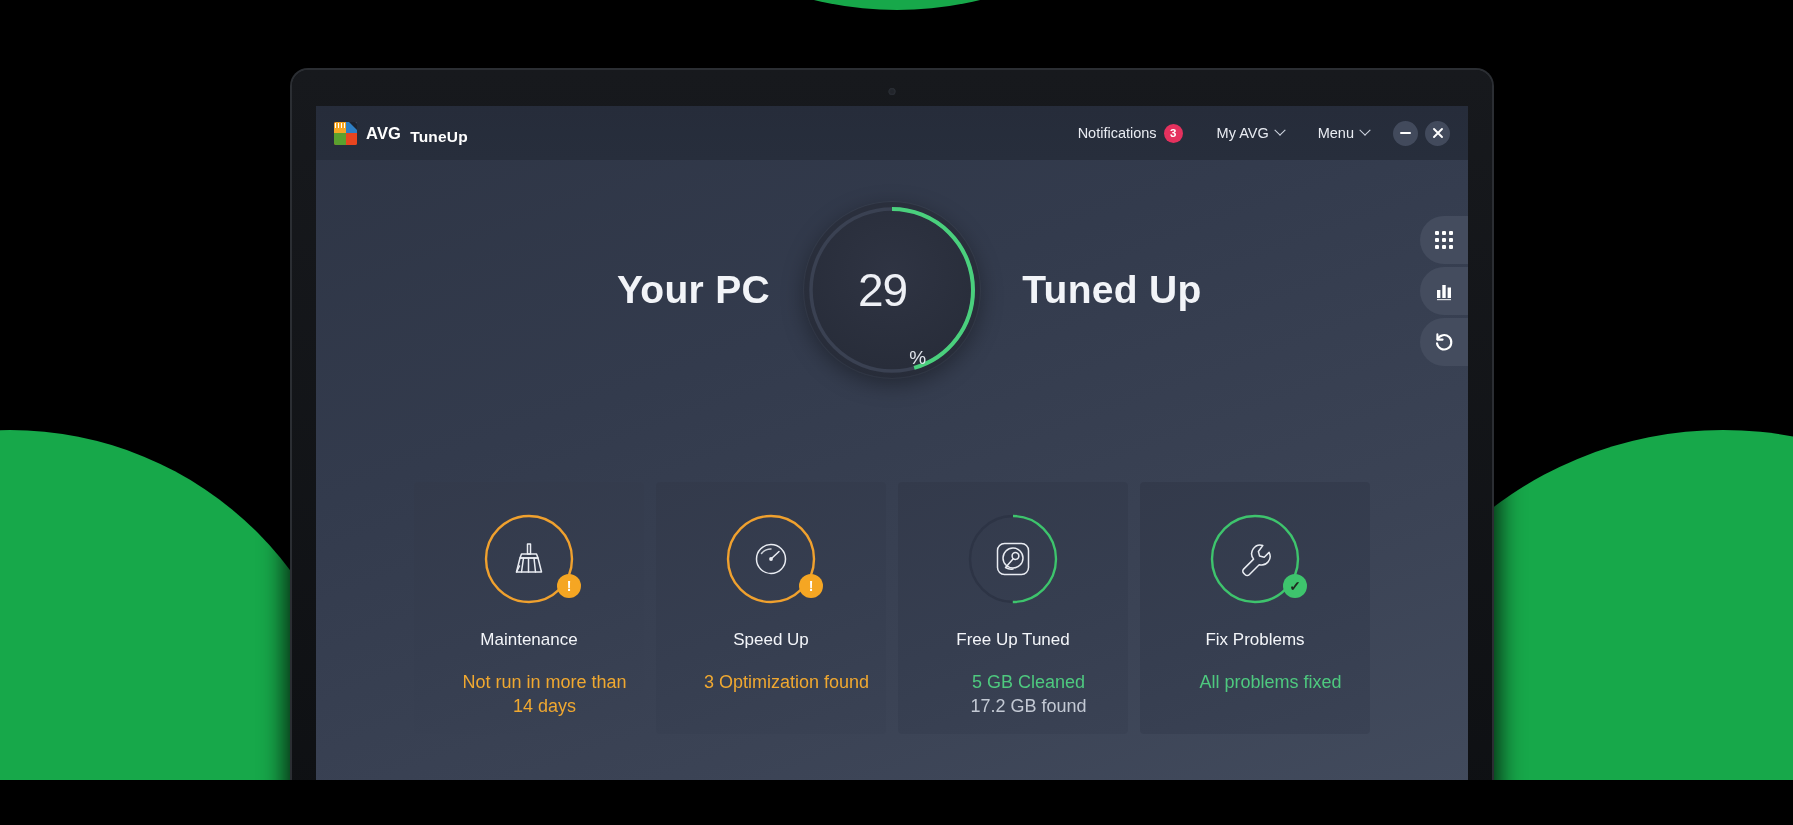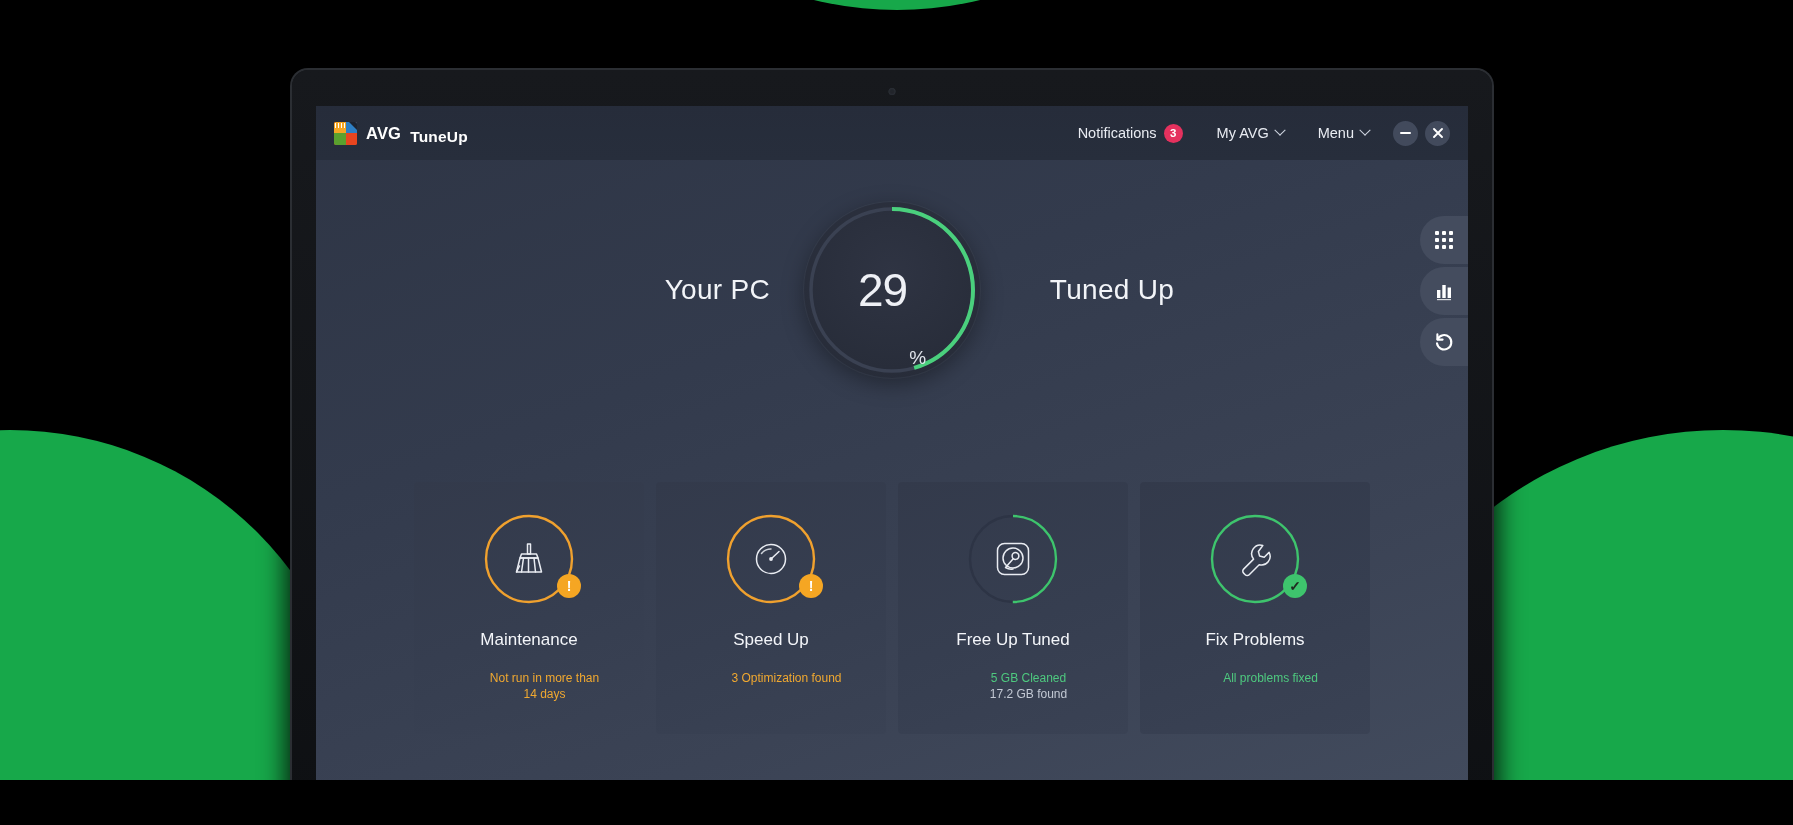--- a/index.html
+++ b/index.html
@@ -87,21 +87,21 @@
   .winbtn .bar { width:11px; height:2px; background:#fff; border-radius:1px; }
   #btn-close { margin-right:4px; }
 
   
   #main { position:relative; width:100%; height:calc(100% - 54px); }
 
   #hero {
     position:absolute; left:0; right:0; top:42px;
     display:flex; align-items:center; justify-content:center; gap:0;
   }
-  .hero-text { font-size:28px; color:#f2f4f8; font-weight:400; letter-spacing:.3px; }
+  .hero-text { font-size:39px; color:#f2f4f8; font-weight:700; letter-spacing:.3px; }
   #hero-left  { width:230px; text-align:right; padding-right:34px; }
   #hero-right { width:230px; text-align:center;  padding-left:34px; }
 
   #gauge { position:relative; width:176px; height:176px; flex:0 0 auto; }
   #gauge-bg {
     position:absolute; inset:0; border-radius:50%;
     background:radial-gradient(circle at 50% 40%, #2f3443 0%, #282d3a 70%, #252a36 100%);
     box-shadow:0 0 0 1px rgba(255,255,255,.04), 0 6px 22px rgba(0,0,0,.35);
   }
   #gauge-svg { position:absolute; inset:0; }
@@ -129,21 +129,21 @@
   .ring-icon { position:absolute; inset:0; display:flex; align-items:center; justify-content:center; }
   .status-dot {
     position:absolute; right:-3px; bottom:10px;
     width:24px; height:24px; border-radius:50%;
     display:flex; align-items:center; justify-content:center;
     font-size:14px; font-weight:bold;
   }
   .dot-warn  { background:#f5a623; color:#ffffff; }
   .dot-ok    { background:#3ec46d; color:#1f2a20; }
   .card-title { color:#f3f5f9; font-size:17px; margin-bottom:20px; font-weight:400; }
-  .card-sub { font-size:12px; line-height:1.35; text-align:center;padding-left:31px; }
+  .card-sub { font-size:18px; line-height:1.35; text-align:center;padding-left:31px; }
   .sub-warn { color:#f0a830; }
   .sub-ok   { color:#4ec97f; }
   .sub-muted{ color:#c3c9d4; }
 
   
   #rail {
     position:absolute; right:0; top:56px;
     display:flex; flex-direction:column; gap:3px; align-items:flex-end;
   }
   .rail-btn {

